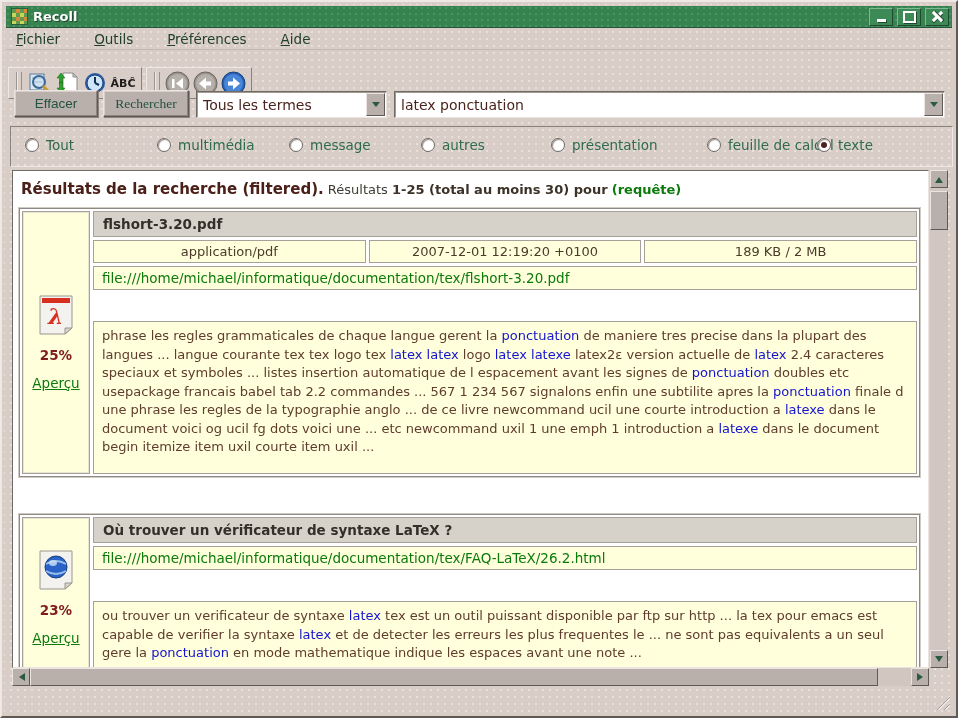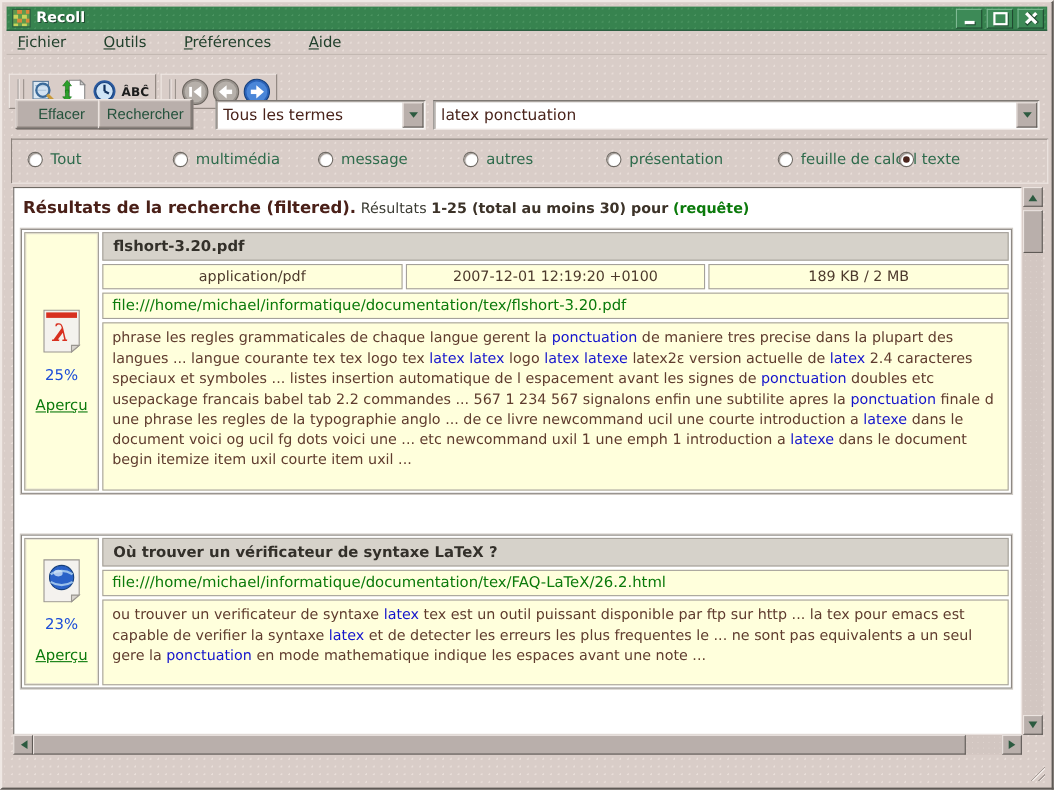--- a/index.html
+++ b/index.html
@@ -68,23 +68,23 @@
     box-shadow:0 0 0 1px #cfcac4;padding:2px;display:grid;grid-template-columns:68px 1fr;gap:3px;}
   .res-left{background:#ffffdc;border:1px solid #a5a19a;box-shadow:inset 0 0 0 1px #e8e4d2;
     display:flex;flex-direction:column;align-items:center;justify-content:center;gap:12px;}
   .res-right{display:flex;flex-direction:column;gap:3px;}
   .res-title{background:#d6d2ca;border:1px solid #a5a19a;padding:4px 9px;font-size:13.5px;font-weight:bold;color:#33302a;}
   .res-meta{display:grid;grid-template-columns:1fr 1fr 1fr;gap:3px;}
   .res-cell{background:#ffffdc;border:1px solid #a5a19a;font-size:13px;color:#4d3a2c;}
   .res-meta .res-cell{padding:3px 4px;text-align:center;}
   .res-url{padding:3px 8px;}
   .res-url a{color:#0b7a0b;font-size:13.5px;}
-  .res-snippet{padding:5px 8px;font-size:13px;line-height:18.5px;color:#5f3c2e;}
+  .res-snippet{padding:5px 8px;font-size:13px;line-height:18.5px;color:#5f3c2e;margin-top:28px;}
   .res-snippet .hl{color:#1414cc;}
-  .pct{font-weight:normal;font-size:13.5px;color:#1d4ed8;}
+  .pct{font-weight:bold;font-size:13.5px;color:#7f1d1d;}
   .preview-link{color:#0b7a0b;font-size:13.5px;text-decoration:underline;}
   
   .doc-icon{width:36px;height:40px;}
   
   .vscroll{position:absolute;left:928px;top:168px;width:18px;height:498px;background:#d2c6c1;
     background-image:radial-gradient(circle at 2px 2px,#e0d5d0 14%,transparent 16%);background-size:5px 5px;}
   .hscroll{position:absolute;left:10px;top:666px;width:917px;height:18px;background:#d2c6c1;
     background-image:radial-gradient(circle at 2px 2px,#e0d5d0 14%,transparent 16%);background-size:5px 5px;}
   .sb-btn{position:absolute;width:18px;height:18px;background:#b9afab;border:1px solid;
     border-color:#ece4e0 #5f5a56 #5f5a56 #ece4e0;box-sizing:border-box;display:flex;align-items:center;justify-content:center;}
@@ -180,21 +180,21 @@
           <circle cx="12.5" cy="12.5" r="9.5" fill="#4a86d8"></circle>
           <rect x="7" y="10.5" width="6" height="4" fill="#fff"></rect>
           <path d="M12 6.5 v12 l7 -6 z" fill="#fff"></path>
         </svg>
       </div>
     </div>
   </div>
 
   <div class="searchrow">
     <button class="btn" style="left:12px;width:84px;">Effacer</button>
-    <button class="btn" style="left:87px;width:86px;">Rechercher</button>
+    <button class="btn" style="left:101px;width:86px;font-family:Liberation Serif, serif;">Rechercher</button>
     <div class="combo" style="left:194px;width:189px;top:1px;">
       <span class="combo-text">Tous les termes</span>
       <span class="combo-arrow">
           <span class="tri-down"></span>
         </span>
     </div>
     <div class="combo" style="left:392px;width:549px;top:1px;">
       <input type="text" value="latex ponctuation" style="">
       <span class="combo-arrow">
           <span class="tri-down"></span>

